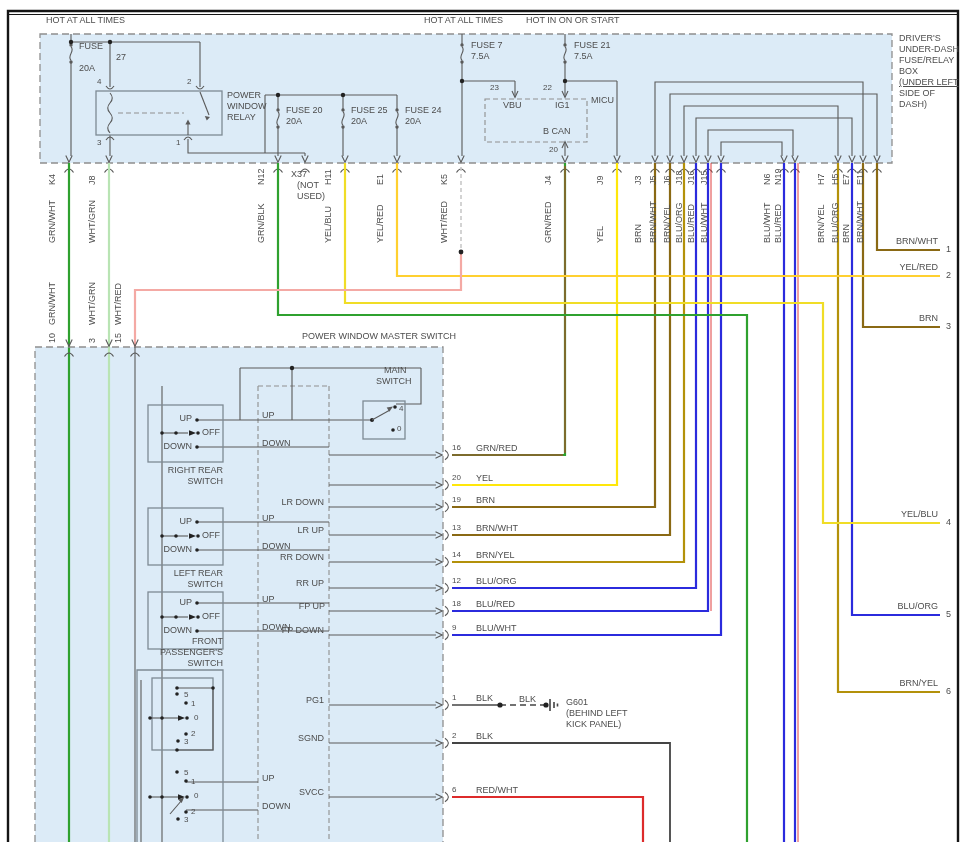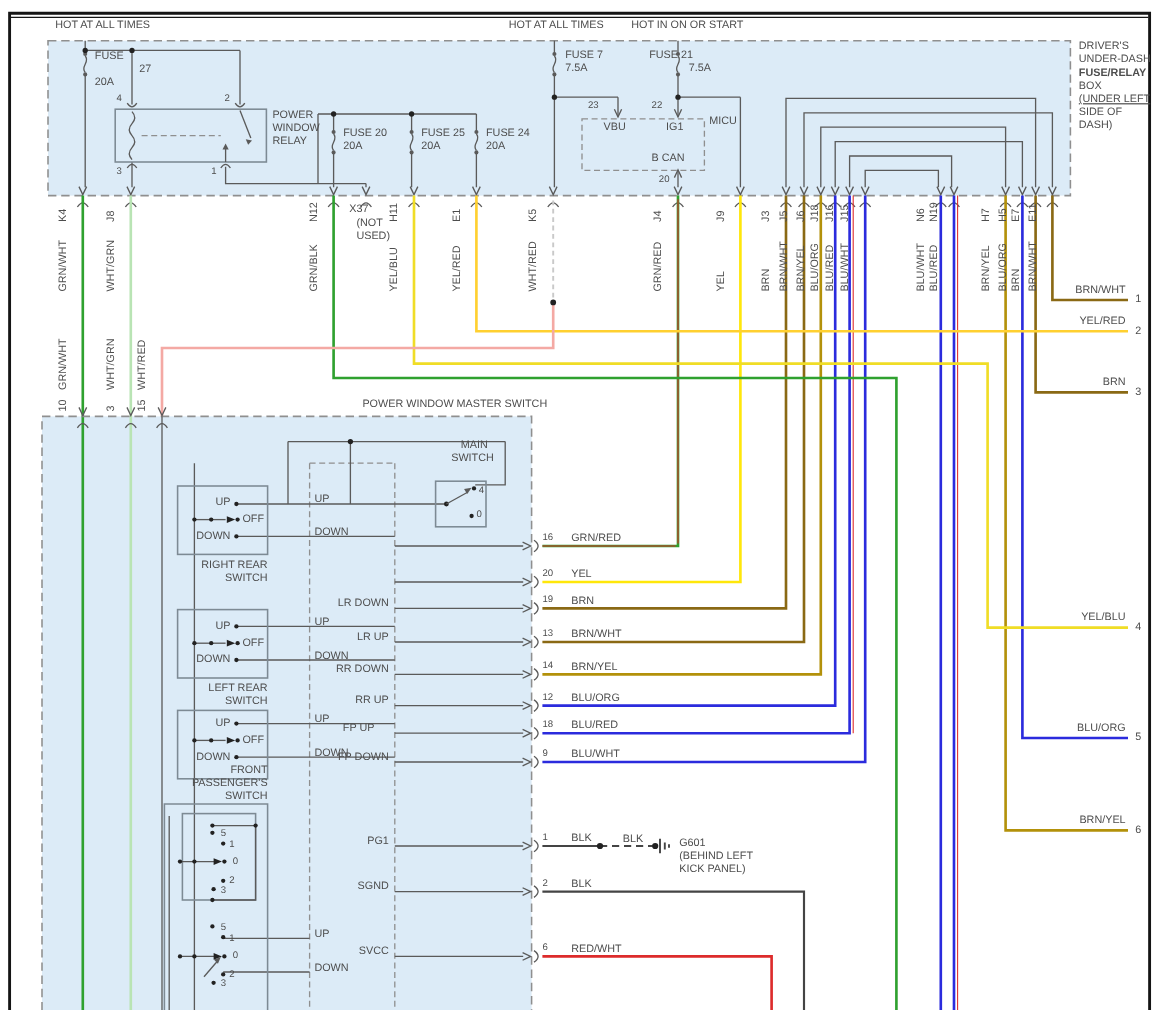--- a/index.html
+++ b/index.html
@@ -302,42 +302,42 @@
 <div class="lb" style="left:79px;top:52px;margin-left:37px;">27</div>
 <div class="lb" style="left:79px;top:63px;">20A</div>
 <div class="lb" style="left:286px;top:105px;">FUSE 20</div>
 <div class="lb" style="left:286px;top:116px;">20A</div>
 <div class="lb" style="left:351px;top:105px;">FUSE 25</div>
 <div class="lb" style="left:351px;top:116px;">20A</div>
 <div class="lb" style="left:405px;top:105px;">FUSE 24</div>
 <div class="lb" style="left:405px;top:116px;">20A</div>
 <div class="lb" style="left:471px;top:40px;">FUSE 7</div>
 <div class="lb" style="left:471px;top:51px;">7.5A</div>
-<div class="lb" style="left:541px;top:40px;">FUSE 21</div>
+<div class="lb" style="left:574px;top:40px;">FUSE 21</div>
 <div class="lb" style="left:574px;top:51px;">7.5A</div>
 
 <div class="lb" style="left:227px;top:90px;">POWER</div>
 <div class="lb" style="left:227px;top:101px;">WINDOW</div>
 <div class="lb" style="left:227px;top:112px;">RELAY</div>
 <div class="lb sm" style="left:97px;top:77px;">4</div>
 <div class="lb sm" style="left:187px;top:77px;">2</div>
 <div class="lb sm" style="left:97px;top:138px;">3</div>
 <div class="lb sm" style="left:176px;top:138px;">1</div>
 
 <div class="lb sm" style="left:490px;top:83px;">23</div>
 <div class="lb sm" style="left:543px;top:83px;">22</div>
 <div class="lb" style="left:503px;top:100px;">VBU</div>
 <div class="lb" style="left:555px;top:100px;">IG1</div>
 <div class="lb" style="left:591px;top:95px;">MICU</div>
 <div class="lb" style="left:543px;top:126px;">B CAN</div>
 <div class="lb sm" style="left:549px;top:145px;">20</div>
 
 <div class="lb" style="left:899px;top:33px;">DRIVER'S</div>
 <div class="lb" style="left:899px;top:44px;">UNDER-DASH</div>
-<div class="lb" style="left:899px;top:55px;font-weight:bold;">FUSE/RELAY</div>
+<div class="lb" style="left:899px;top:55px;">FUSE/RELAY</div>
 <div class="lb" style="left:899px;top:66px;">BOX</div>
 <div class="lb" style="left:899px;top:77px;text-decoration:underline;">(UNDER LEFT</div>
 <div class="lb" style="left:899px;top:88px;">SIDE OF</div>
 <div class="lb" style="left:899px;top:99px;">DASH)</div>
 
 <div class="lb rot" style="left:57px;top:175px;">K4</div>
 <div class="lb rot" style="left:97px;top:175px;">J8</div>
 <div class="lb rot" style="left:266px;top:175px;">N12</div>
 <div class="lb rot" style="left:333px;top:175px;">H11</div>
 <div class="lb rot" style="left:385px;top:175px;">E1</div>
@@ -429,21 +429,21 @@
 <div class="lb sm" style="left:194px;top:791px;">0</div>
 <div class="lb sm" style="left:191px;top:807px;">2</div>
 <div class="lb sm" style="left:184px;top:815px;">3</div>
 <div class="lb" style="left:262px;top:773px;">UP</div>
 <div class="lb" style="left:262px;top:801px;">DOWN</div>
 
 <div class="lb ra" style="left:214px;top:497px;width:110px;">LR DOWN</div>
 <div class="lb ra" style="left:214px;top:525px;width:110px;">LR UP</div>
 <div class="lb ra" style="left:214px;top:552px;width:110px;">RR DOWN</div>
 <div class="lb ra" style="left:214px;top:578px;width:110px;">RR UP</div>
-<div class="lb ra" style="left:202px;top:601px;width:110px;text-align:right;">FP UP</div>
+<div class="lb ra" style="left:215px;top:601px;width:110px;text-align:right;">FP UP</div>
 <div class="lb ra" style="left:214px;top:625px;width:110px;">FP DOWN</div>
 <div class="lb ra" style="left:214px;top:695px;width:110px;">PG1</div>
 <div class="lb ra" style="left:214px;top:733px;width:110px;">SGND</div>
 <div class="lb ra" style="left:214px;top:787px;width:110px;">SVCC</div>
 
 <div class="lb sm" style="left:452px;top:443px;">16</div>
 <div class="lb" style="left:476px;top:443px;">GRN/RED</div>
 <div class="lb sm" style="left:452px;top:473px;">20</div>
 <div class="lb" style="left:476px;top:473px;">YEL</div>
 <div class="lb sm" style="left:452px;top:495px;">19</div>

